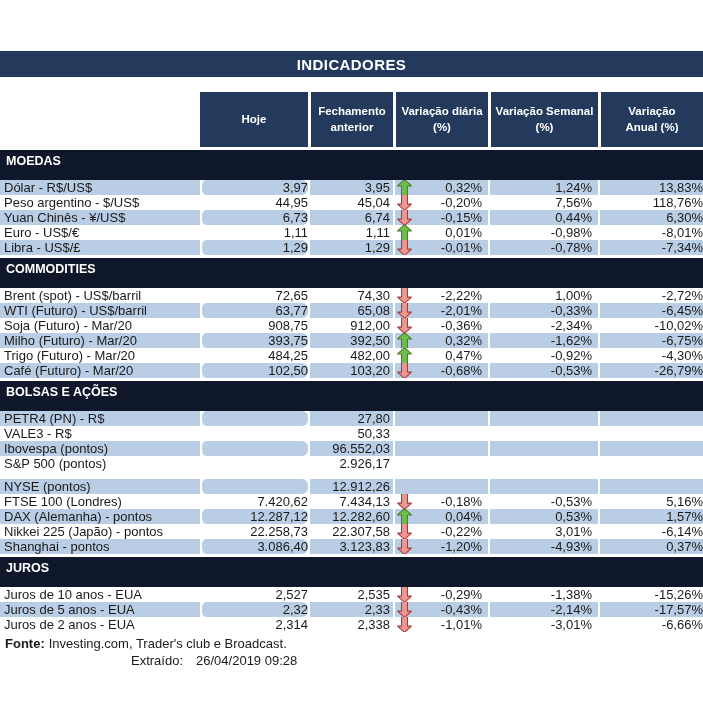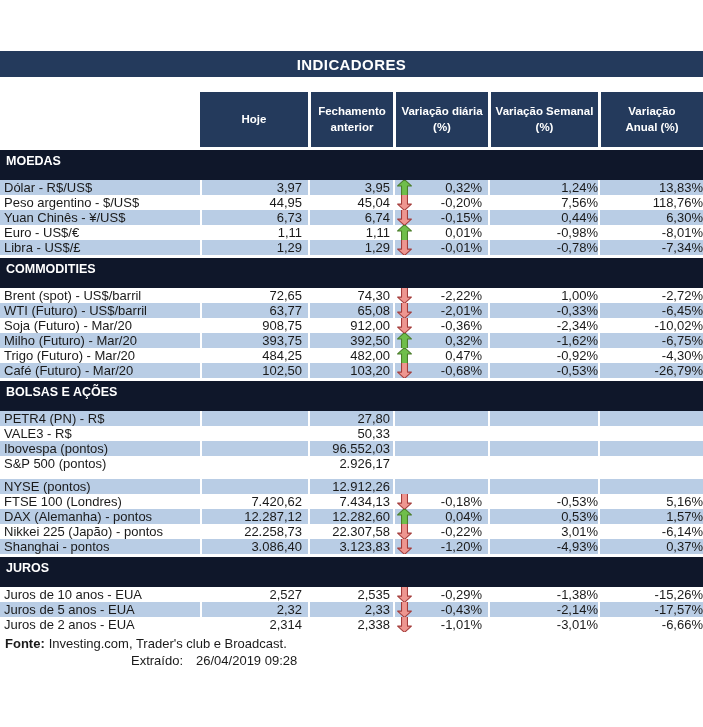--- a/index.html
+++ b/index.html
@@ -23,24 +23,24 @@
   .section-bar{
     margin-top:3px;height:30px;background:#0f172a;color:#fff;font-weight:bold;
     font-size:12.5px;box-sizing:border-box;padding:4px 0 0 6px;line-height:1.2;
   }
   .row{display:flex;height:15px;}
   .cell{
     box-sizing:border-box;height:100%;display:flex;align-items:center;
     border-left:2px solid #fff;white-space:nowrap;overflow:hidden;
   }
   .cell.label{width:200px;padding-left:4px;border-left:none;}
-  .cell.c1{width:108px;justify-content:flex-end;padding-right:6px;}
+  .cell.c1{width:108px;justify-content:flex-end;padding-right:0;border-radius:6px;}
   .cell.c2{width:85px;justify-content:flex-end;padding-right:3px;}
   .cell.c3{width:95px;justify-content:space-between;padding-left:2px;padding-right:6px;}
-  .cell.c4{width:110px;justify-content:flex-end;}
+  .cell.c4{width:110px;justify-content:flex-end;padding-right:6px;}
   .cell.c5{width:105px;justify-content:flex-end;}
   .row.blue .cell{background:#B9CDE5;}
   .spacer{height:8px;}
   .arrow{display:inline-flex;width:15px;height:17px;flex:0 0 15px;}
   .arrow svg{display:none;width:15px;height:17px;}
   .arrow.dir-up svg.up{display:block;}
   .arrow.dir-down svg.down{display:block;}
   .footer{padding:4px 0 0 5px;line-height:16.5px;}
   .bold{font-weight:bold;}
   .fonte-text{margin-left:4px;}

